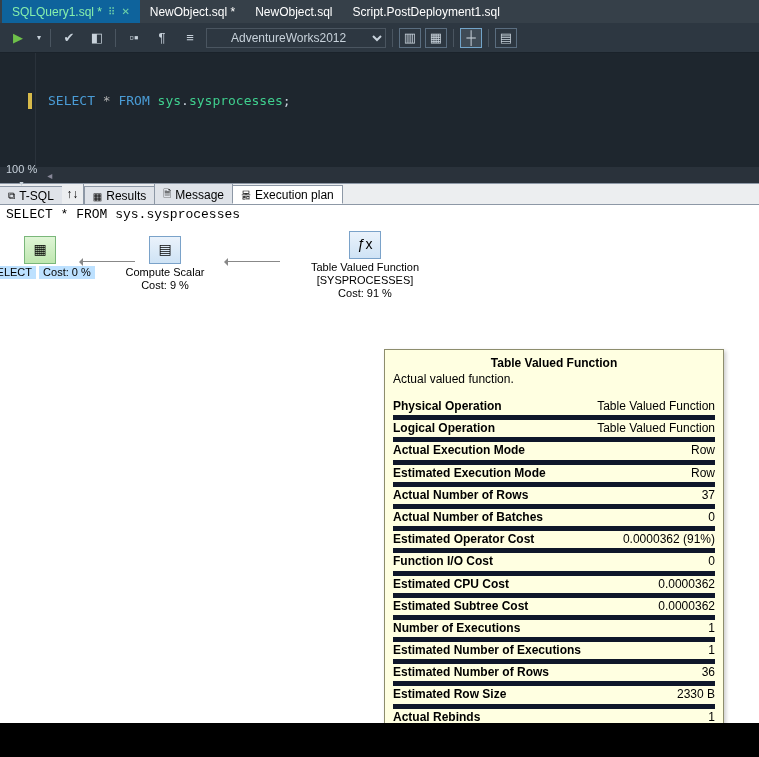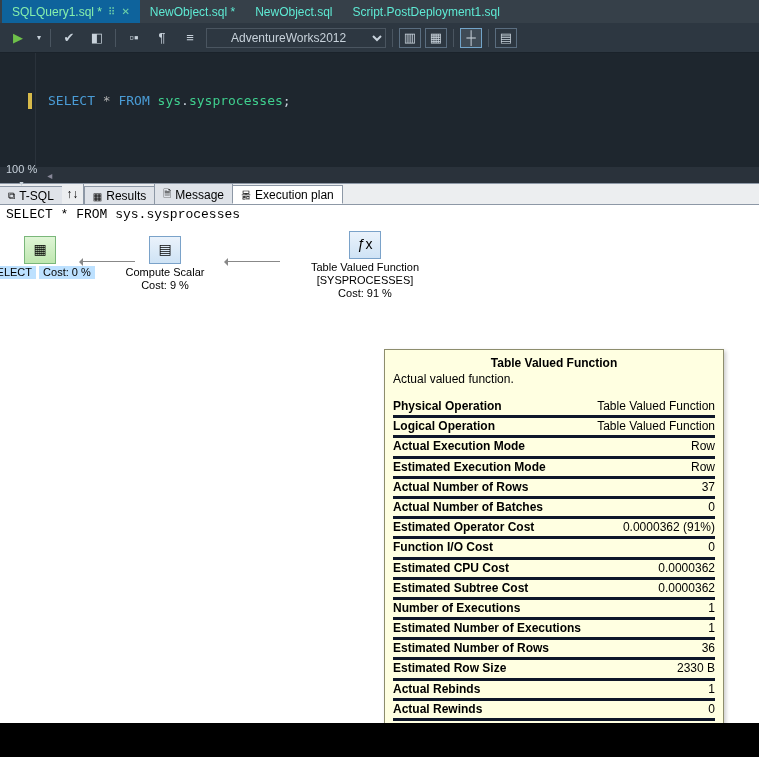--- a/index.html
+++ b/index.html
@@ -18,21 +18,21 @@
     display: flex;
     align-items: stretch;
     padding-left: 2px;
   }
   .file-tab {
     display: flex;
     align-items: center;
     gap: 6px;
     padding: 0 10px;
     font-size: 12px;
-    color: #5eead4;
+    color: #ffffff;
     cursor: pointer;
   }
   .file-tab.active {
     background: #0e639c;
     color: #86efac;
   }
   .file-tab .pin, .file-tab .close {
     font-size: 10px;
     opacity: .8;
   }
@@ -199,21 +199,21 @@
     background:#ffffe1;
     border:1px solid #8d8d6d;
     font-size:12px;
     padding:6px 8px 10px;
     box-shadow:2px 2px 4px rgba(0,0,0,.2);
   }
   .tt-title { font-weight:bold; text-align:center; margin-bottom:2px; }
   .tt-desc { margin-bottom:12px; }
   .tt-row {
     display:flex; justify-content:space-between;
-    border-bottom:3px solid #0f172a;
+    border-bottom:5px solid #0f172a;
     padding:0 0 1px;
     line-height:1.35;
   }
   .tt-row:last-of-type{border-bottom:none;}
   .tt-row .k { font-weight:bold; }
   .tt-section { margin-top:10px; font-weight:bold; }
   .tt-obj { margin-top:1px; }
   .black-strip {
     position:absolute; left:0; right:0; bottom:0; height:34px;
     background:#000;

